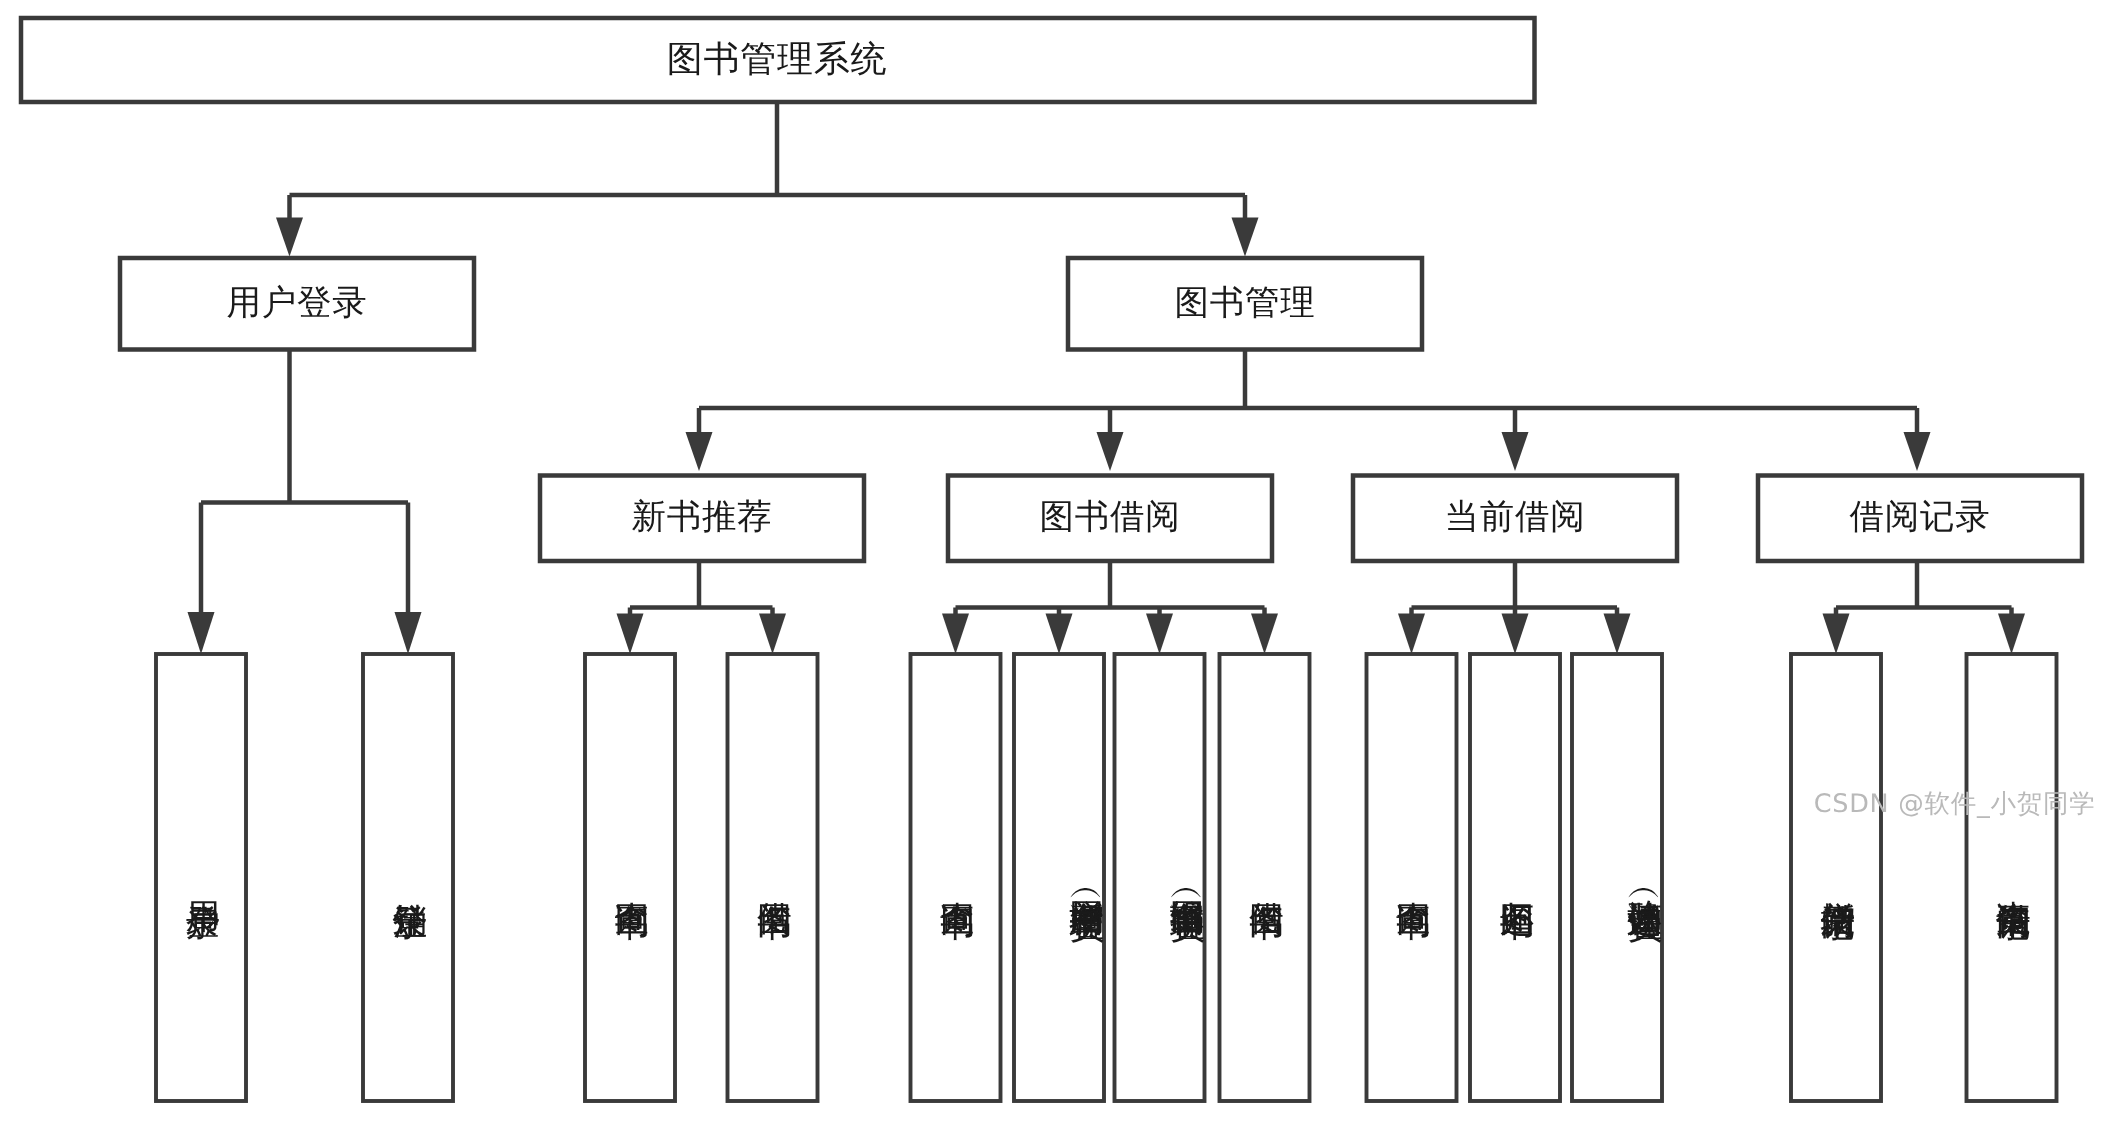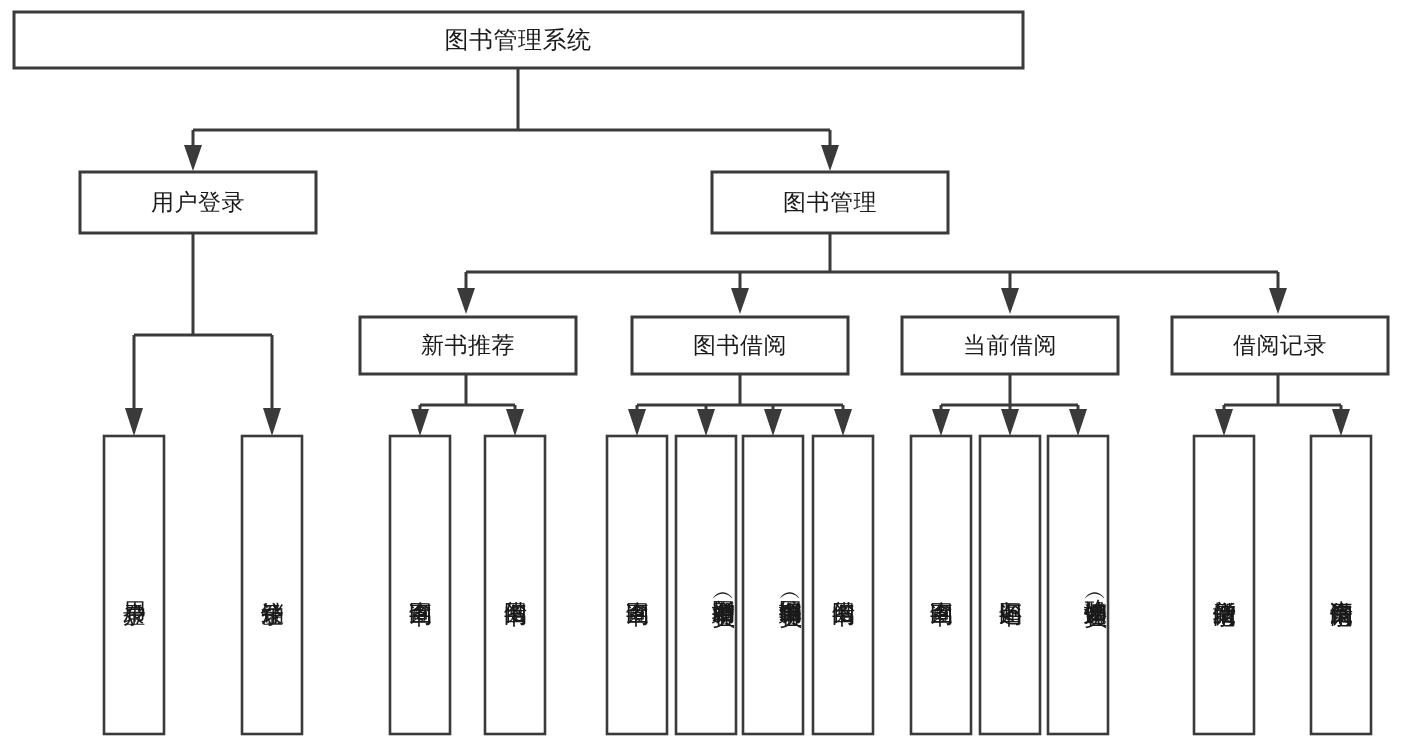--- a/index.html
+++ b/index.html
@@ -248,14 +248,15 @@
   <div class="vlabel" style="left:743px; top:440px; width:60px; height:290px; align-items:flex-start;">编辑图书（管理员）</div>
   <div class="vlabel" style="left:813px; top:436px; width:60px; height:298px;">借阅图书</div>
 
   <div class="vlabel" style="left:911px; top:436px; width:60px; height:298px;">查询图书</div>
   <div class="vlabel" style="left:980px; top:436px; width:60px; height:298px;">归还图书</div>
   <div class="vlabel" style="left:1048px; top:440px; width:60px; height:290px; align-items:flex-start;">确认归还（管理员）</div>
 
   <div class="vlabel" style="left:1194px; top:436px; width:60px; height:298px;">新增借阅记录</div>
   <div class="vlabel" style="left:1311px; top:436px; width:60px; height:298px;">查询借阅记录</div>
 
+  <div class="watermark">CSDN @软件_小贺同学</div>
 
 </div>
 
 </body></html>

